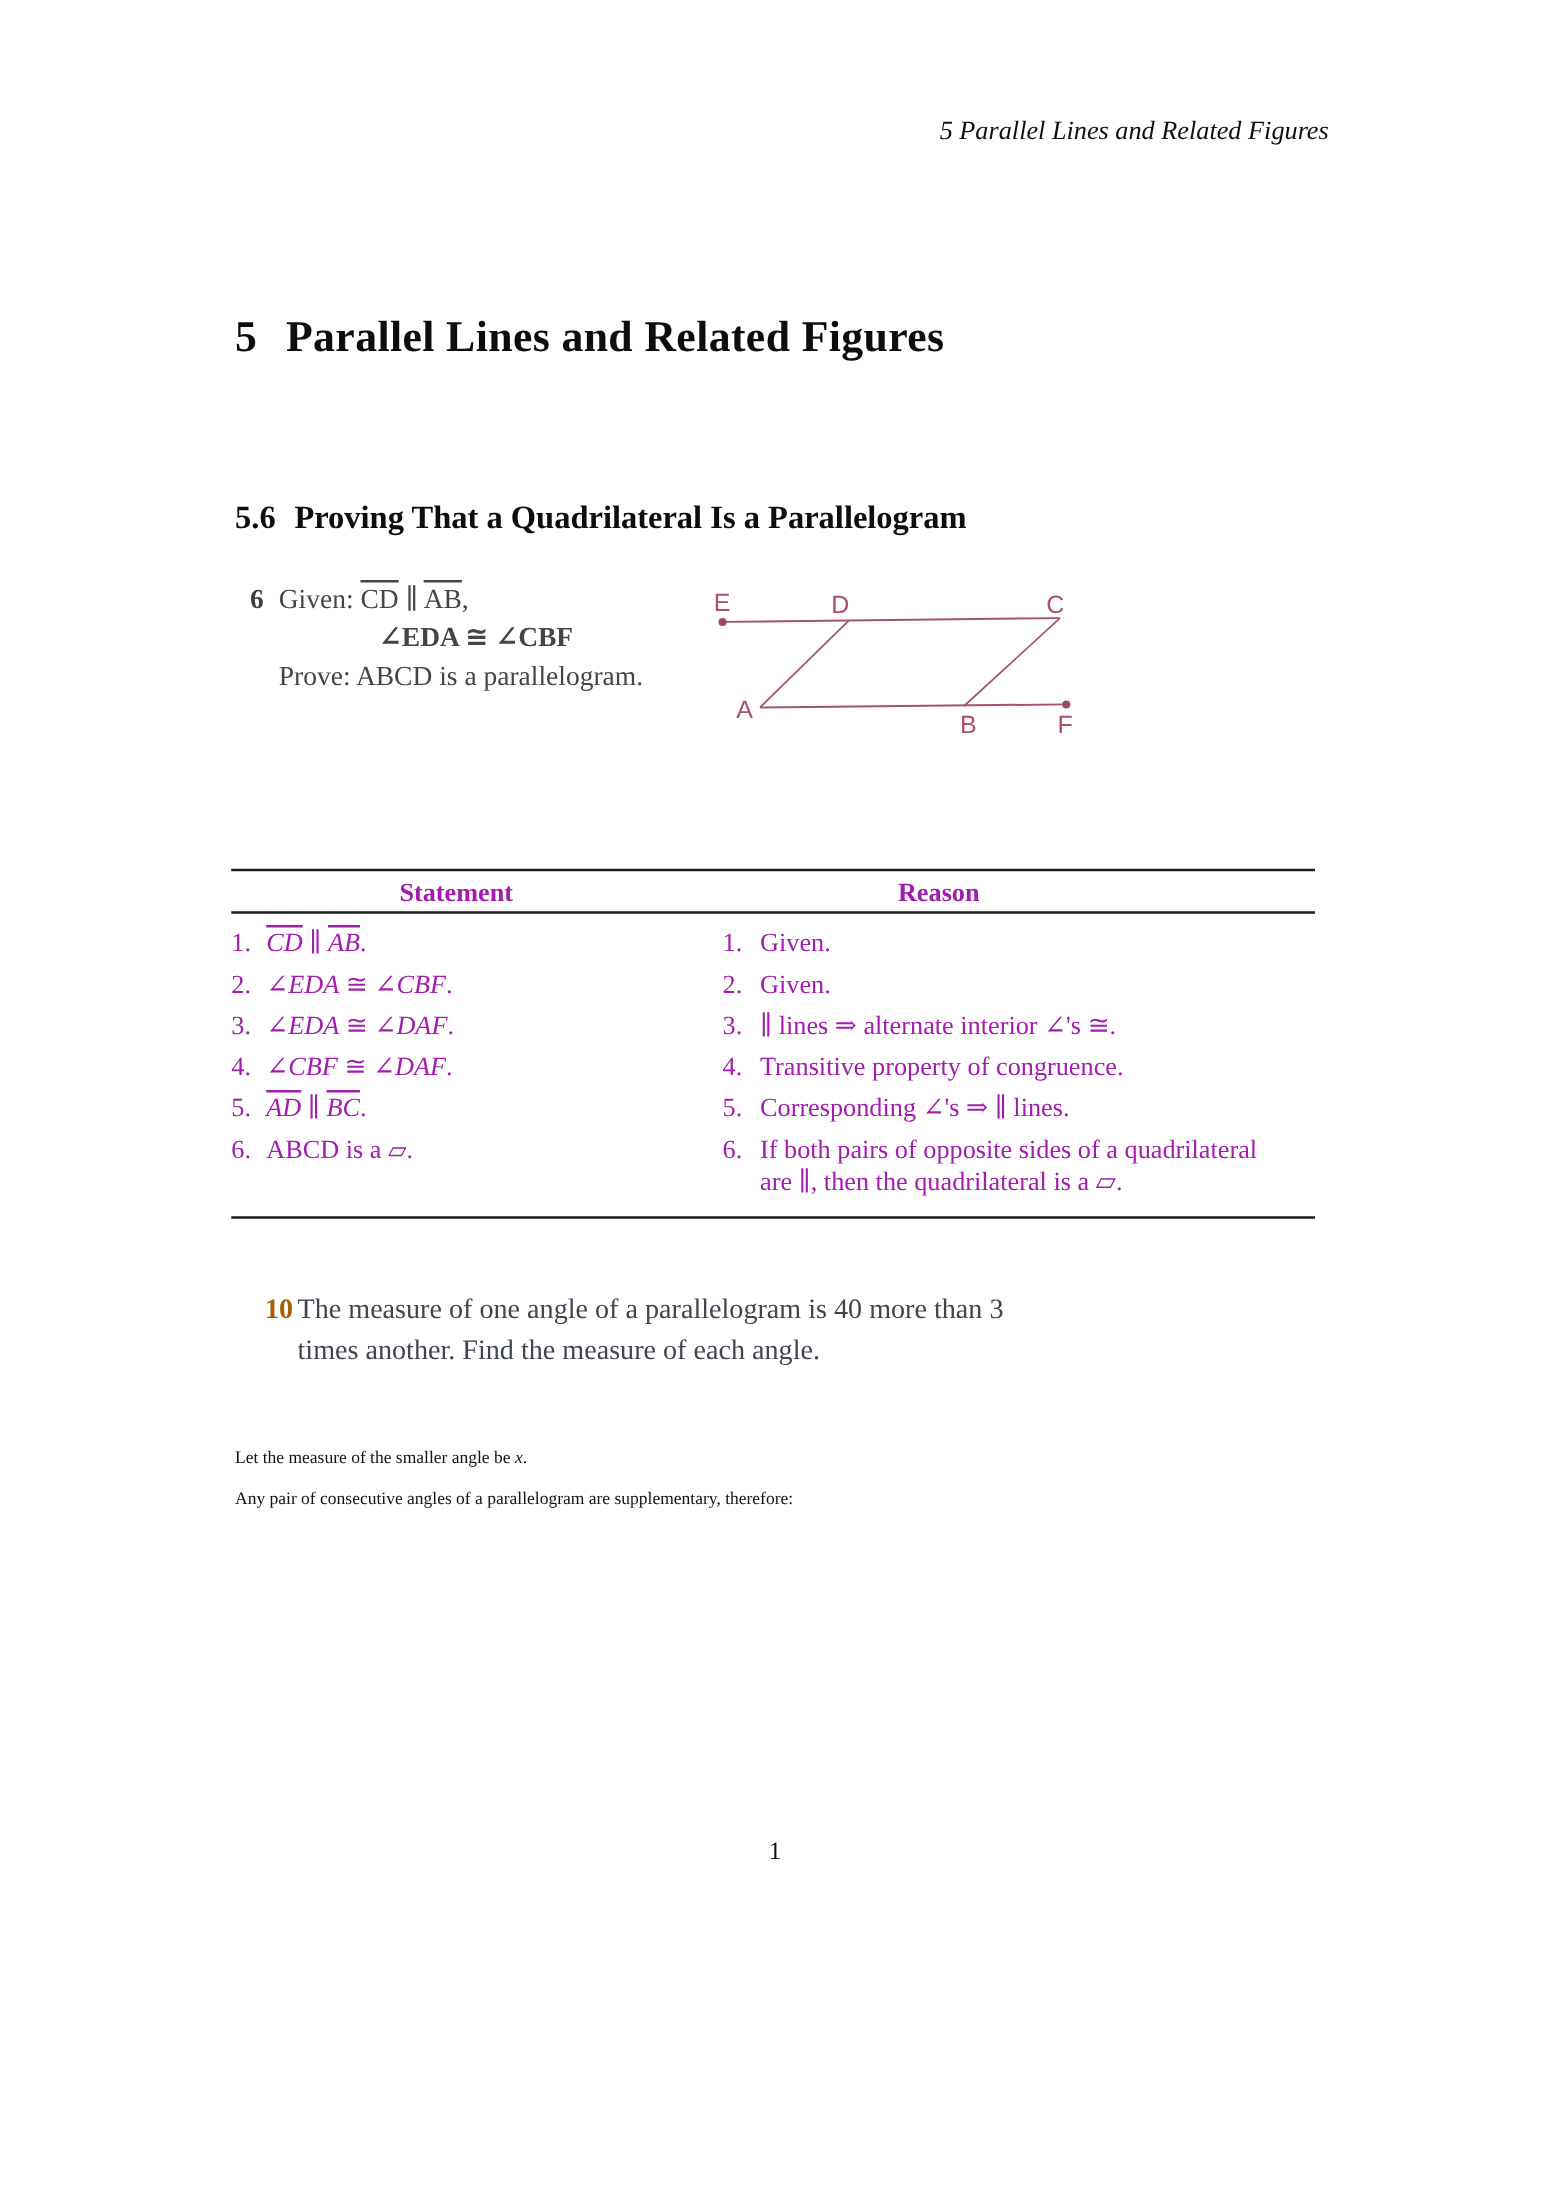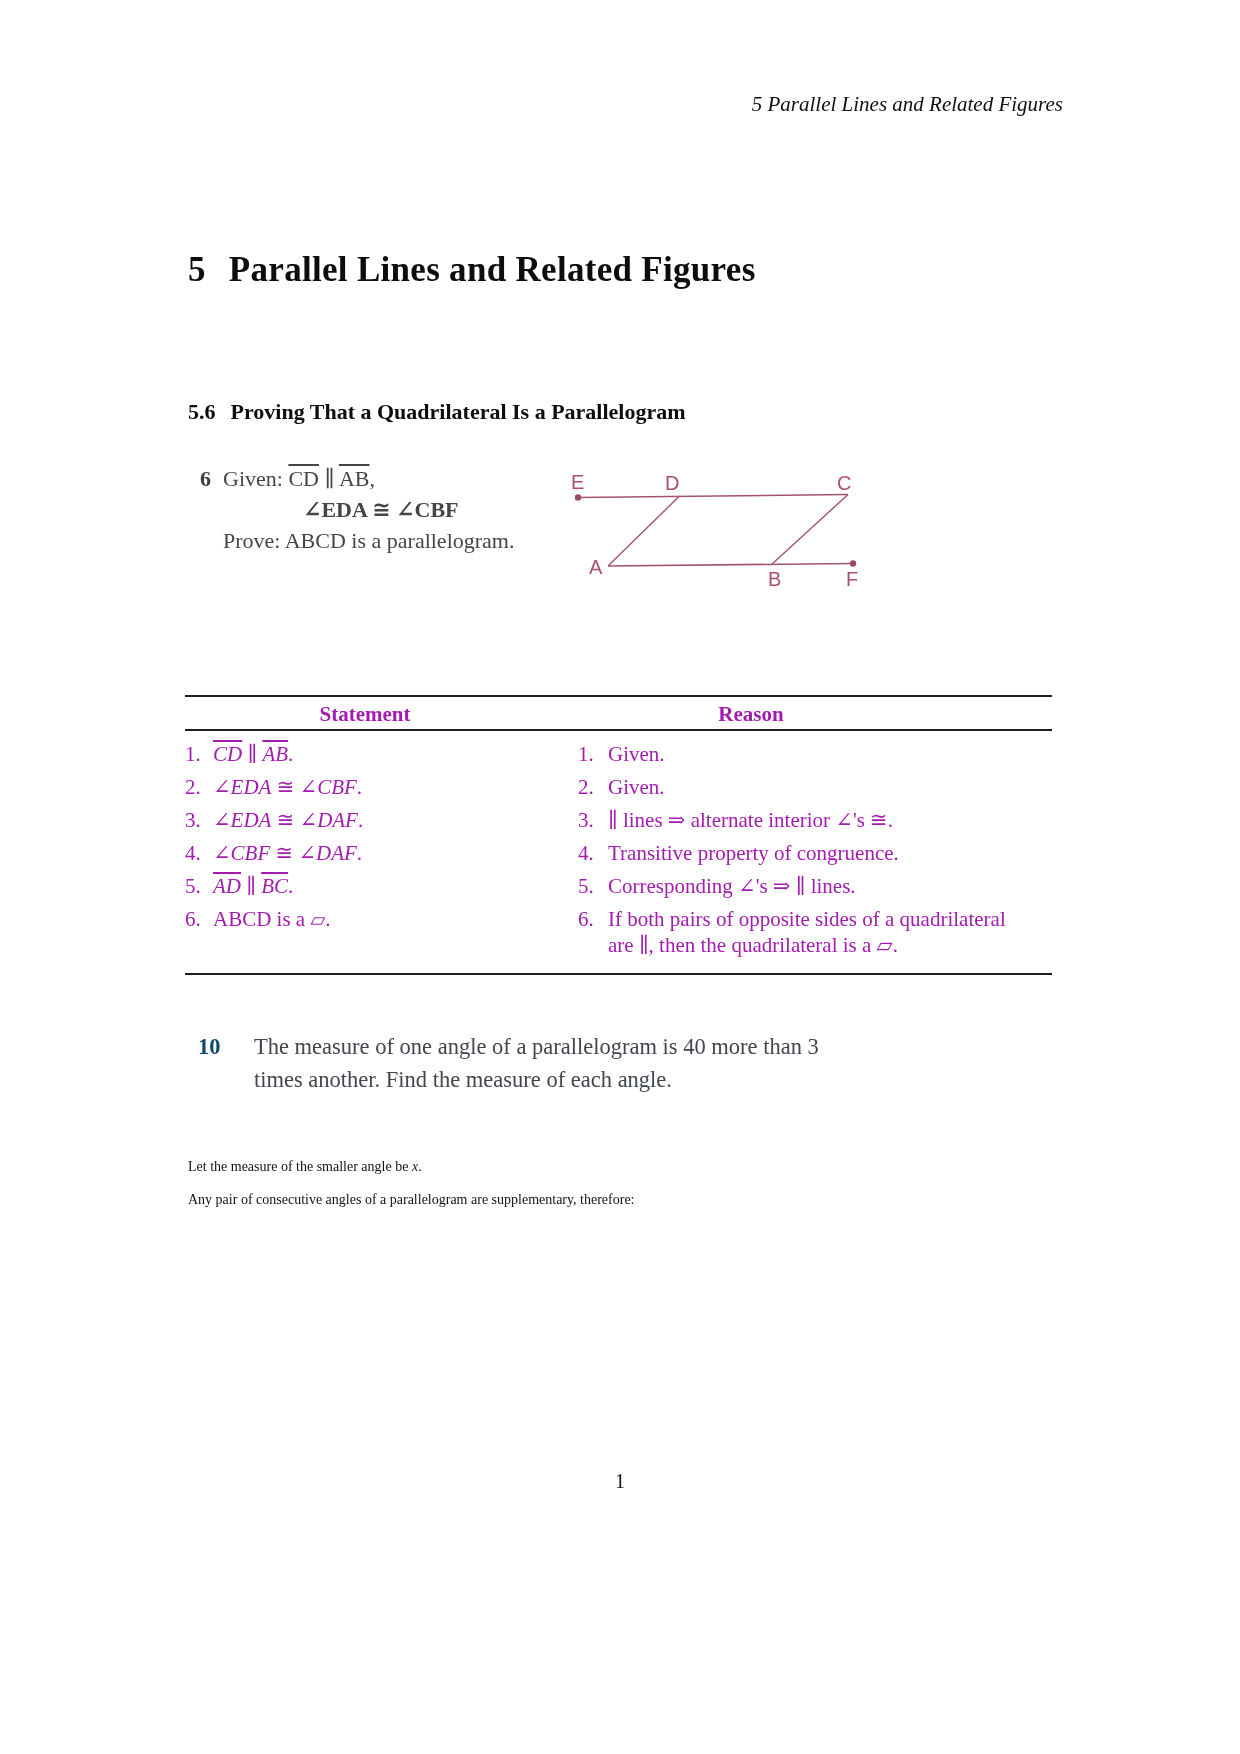--- a/index.html
+++ b/index.html
@@ -18,21 +18,21 @@
   }
 
   .chapter-title {
     position:absolute; top:250px; left:188px;
     font-size:35px; font-weight:bold; letter-spacing:0.3px; color:#0d0d0d;
   }
   .chapter-title .num { margin-right:23px; }
 
   .section-title {
     position:absolute; top:399px; left:188px;
-    font-size:22px; font-weight:bold; color:#0d0d0d;
+    font-size:26px; font-weight:bold; color:#0d0d0d;
   }
   .section-title .num { margin-right:15px; }
 
   
   .problem6 {
     position:absolute; top:463px; left:200px;
     font-size:22px; line-height:31px; color:#454545;
   }
   .problem6 .pnum {
     position:absolute; left:0; top:0;
@@ -74,24 +74,24 @@
   .cell-r .rnum { width:30px; }
   .rtext { display:block; }
   .cell-r .rtext { max-width:405px; }
 
   
   .problem10 {
     position:absolute; top:1030px; left:196px;
     font-size:22.5px; line-height:33px; color:#41454e;
   }
   .problem10 .pnum {
-    position:absolute; left:2px; top:0;
-    font-weight:bold; color:#0c4a6e;
-  }
-  .problem10 .pbody { margin-left:58px; }
+    position:absolute; left:16px; top:0;
+    font-weight:bold; color:#a16207;
+  }
+  .problem10 .pbody { margin-left:42px; }
 
   
   .solution {
     position:absolute; top:1150px; left:188px;
     font-size:14px; line-height:33px; color:#121212;
   }
 
   .page-number {
     position:absolute; top:1470px; left:0; width:1240px;
     text-align:center; font-size:20px; color:#101010;

